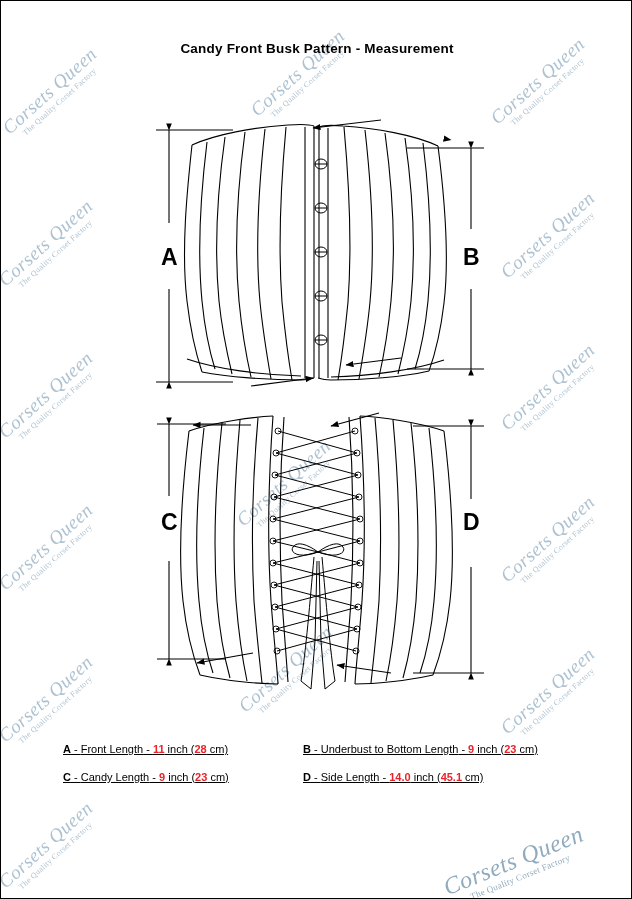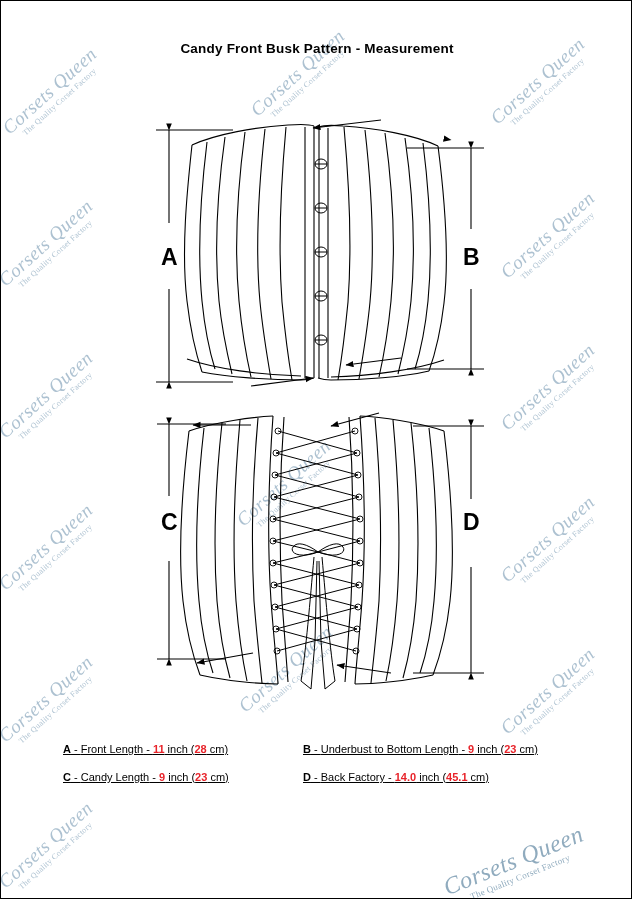--- a/index.html
+++ b/index.html
@@ -372,19 +372,19 @@
       <div class="legend-cell right">
         <span class="key">B</span><span> - </span><span>Underbust to Bottom Length</span><span> - </span><span class="val">9</span><span> inch (</span><span class="val">23</span><span> cm)</span>
       </div>
     </div>
 
     <div class="legend-row">
       <div class="legend-cell left">
         <span class="key">C</span><span> - </span><span>Candy Length</span><span> - </span><span class="val">9</span><span> inch (</span><span class="val">23</span><span> cm)</span>
       </div>
       <div class="legend-cell right">
-        <span class="key">D</span><span> - </span><span>Back Factory</span><span> - </span><span class="val">14.0</span><span> inch (</span><span class="val">45.1</span><span> cm)</span>
+        <span class="key">D</span><span> - </span><span>Side Length</span><span> - </span><span class="val">14.0</span><span> inch (</span><span class="val">45.1</span><span> cm)</span>
       </div>
     </div>
 
   </div>
 
 </div>
 
 </body></html>

